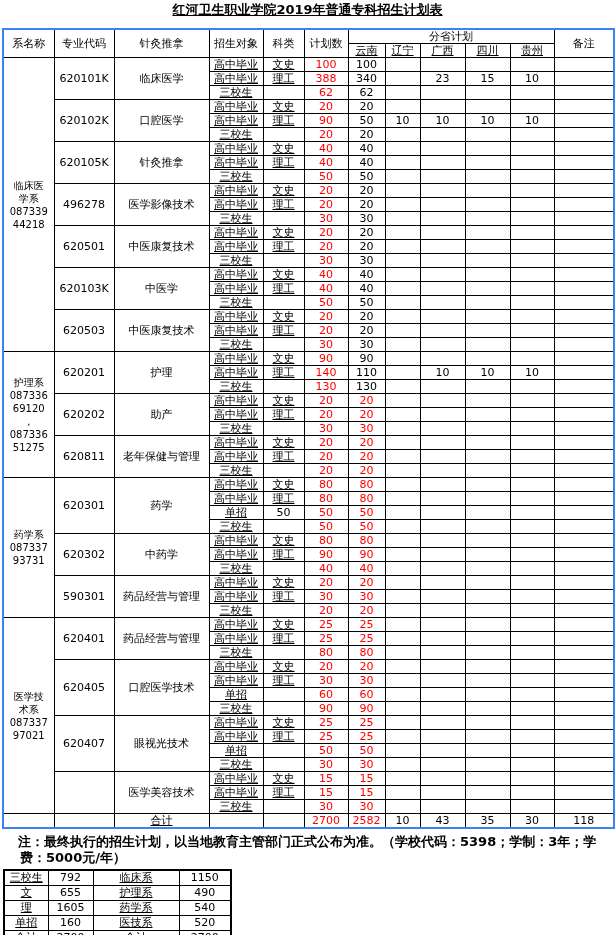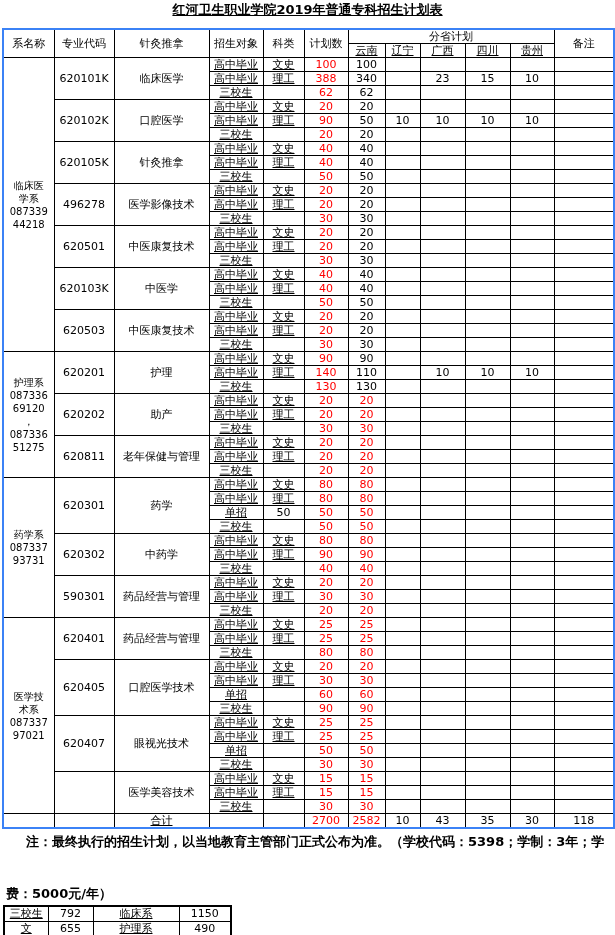--- a/index.html
+++ b/index.html
@@ -41,22 +41,22 @@
     font-size: 10px;
   }
   .red { color: #ff0000; }
   .u { text-decoration: underline; }
   .note {
     margin-top: 5px;
     font-size: 13px;
     font-weight: bold;
     line-height: 16px;
   }
-  .note .l1 { padding-left: 26px; }
-  .note .l2 { padding-left: 6px; margin-top: 36px; }
+  .note .l1 { padding-left: 18px; }
+  .note .l2 { padding-left: 20px; }
   table.mini {
     border-collapse: collapse;
     table-layout: fixed;
     margin-left: 3px;
     margin-top: 3px;
     border: 2px solid #000;
   }
   table.mini td {
     border: 1px solid #000;
     font-size: 11px;

